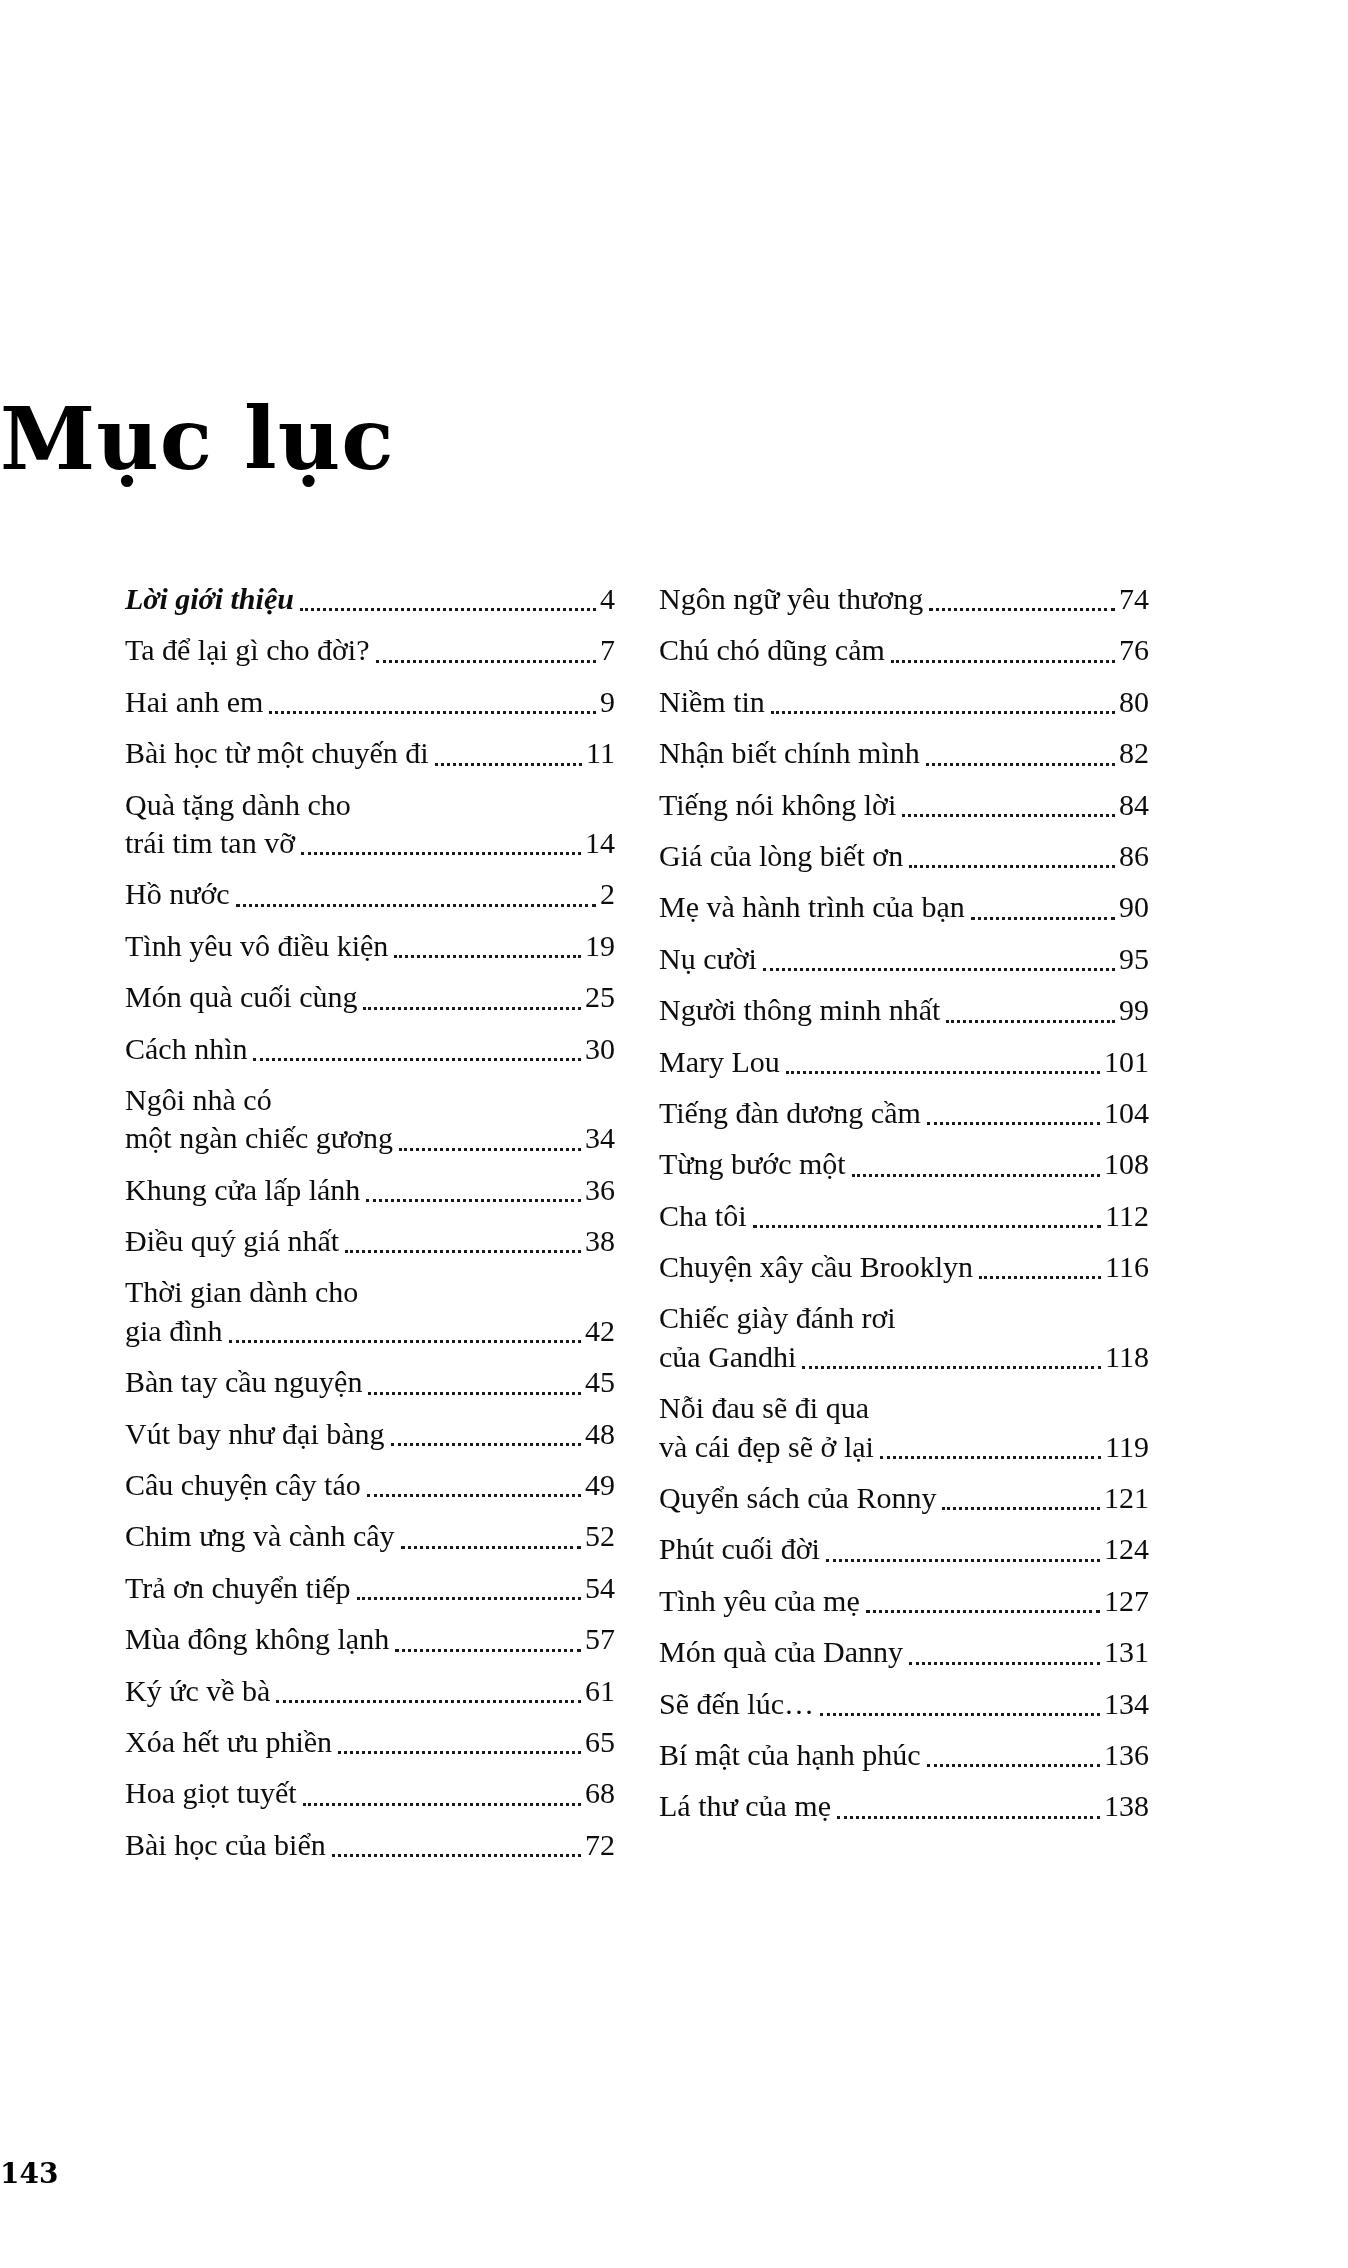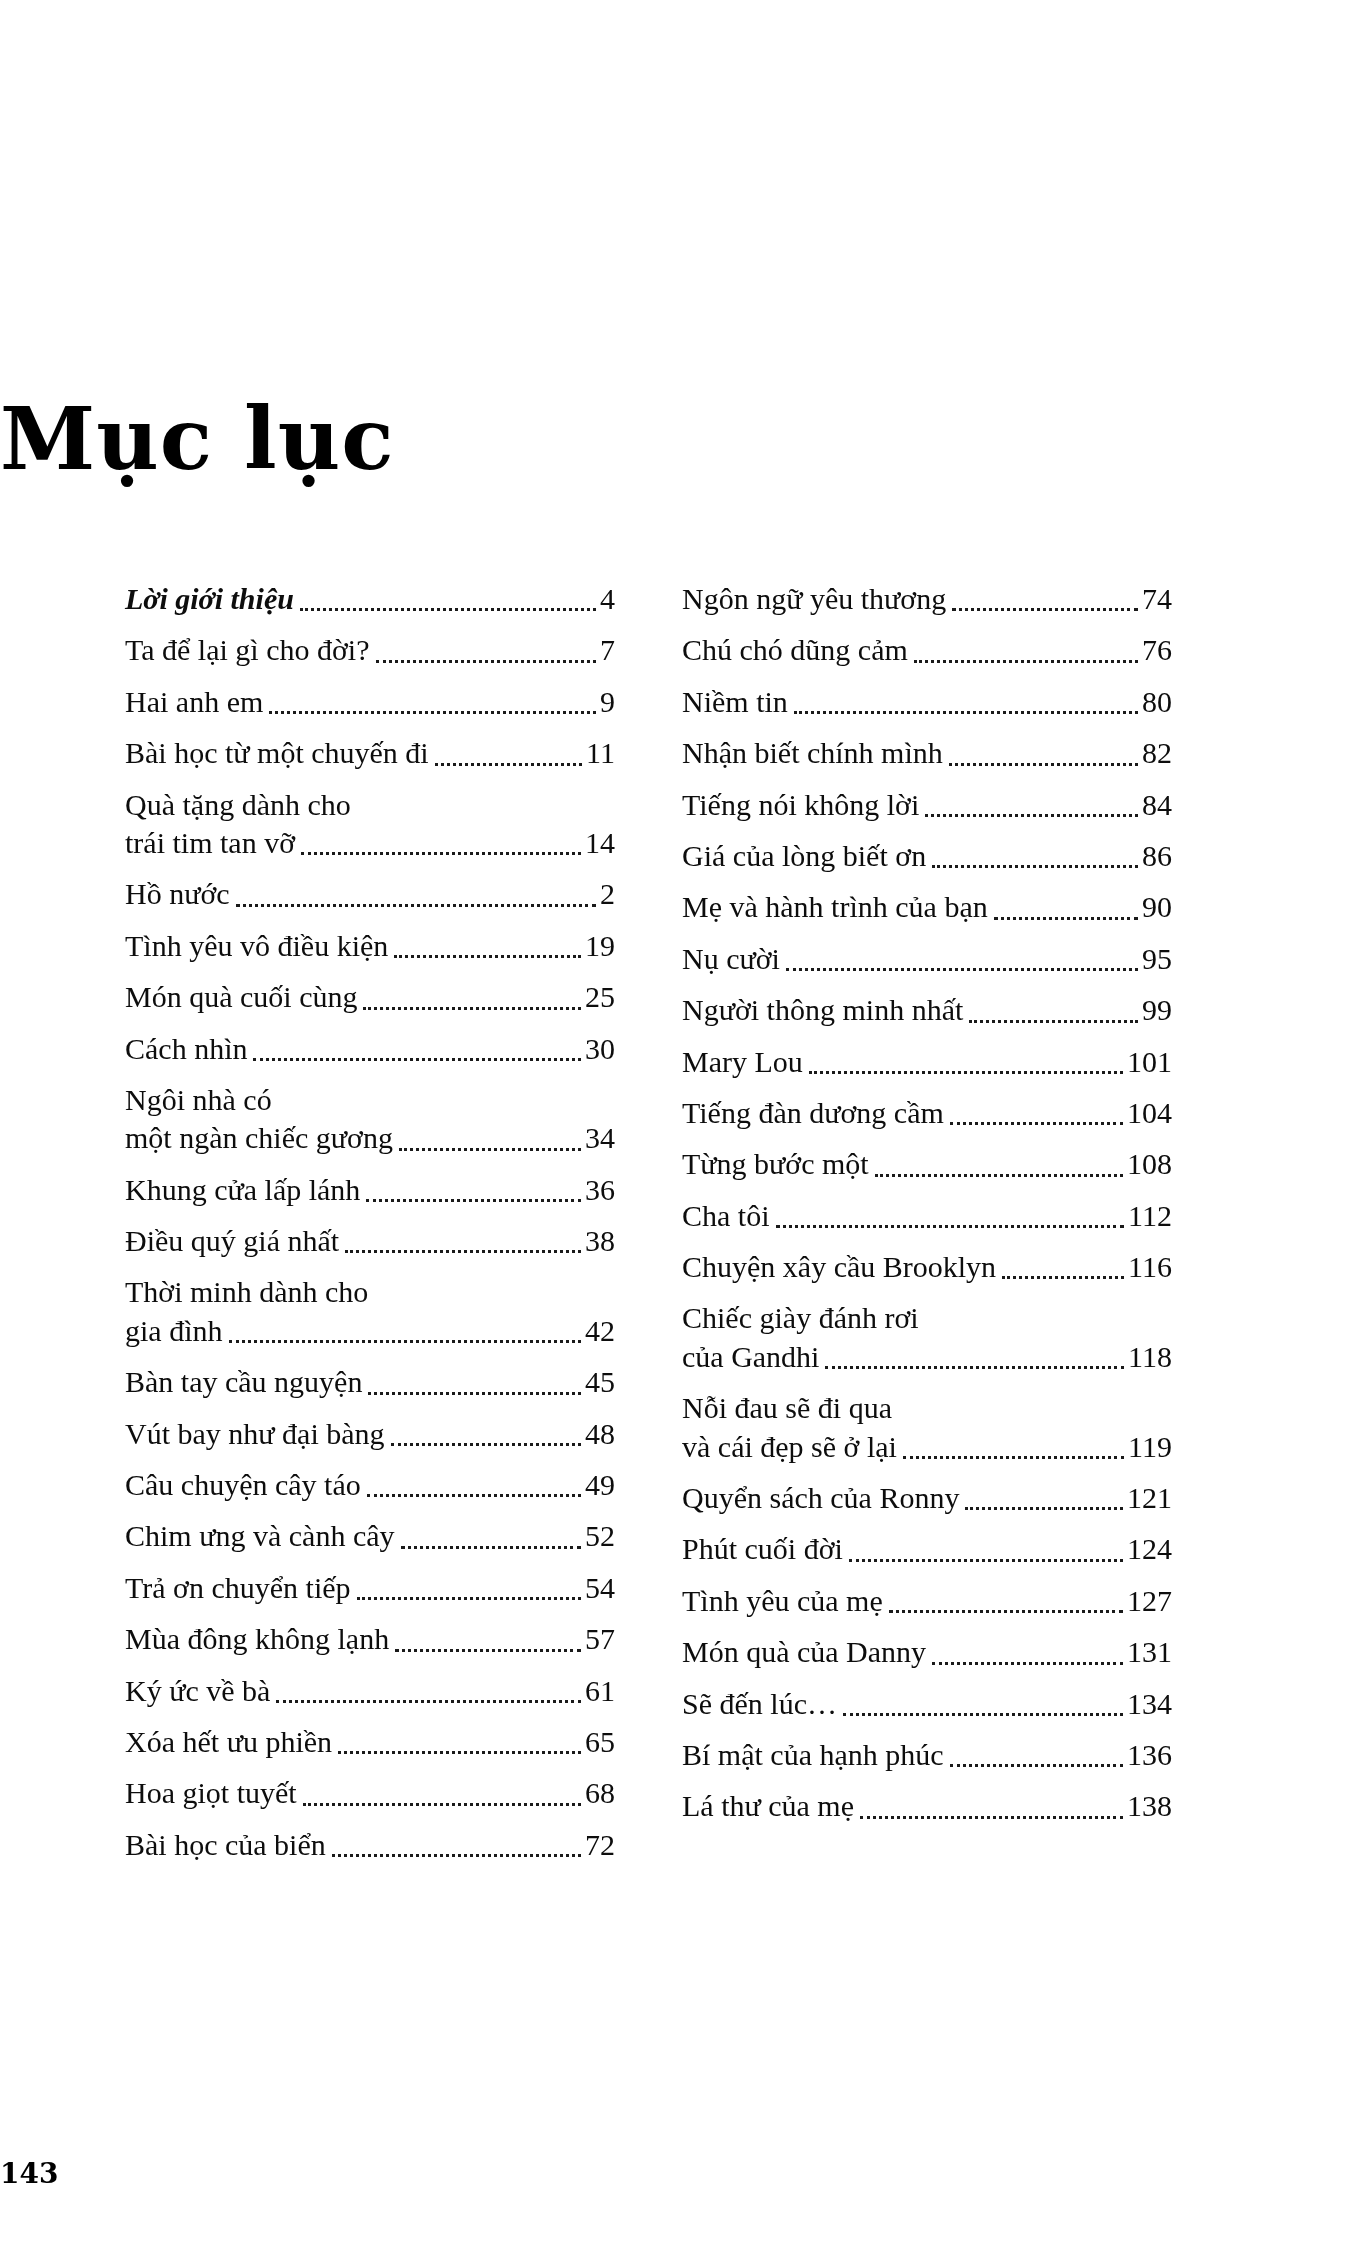--- a/index.html
+++ b/index.html
@@ -26,21 +26,21 @@
     font-weight: 700;
     letter-spacing: 1px;
     color: #000000;
   }
   .columns {
     position: absolute;
     top: 580px;
     left: 125px;
     width: 1100px;
     display: flex;
-    gap: 67px;
+    gap: 44px;
   }
   .col {
     width: 490px;
   }
   .toc-entry {
     display: flex;
     align-items: flex-end;
     font-size: 30px;
     line-height: 1.28;
     margin-bottom: 13px;
@@ -157,21 +157,21 @@
           <span class="entry-label">Khung cửa lấp lánh</span>
           <span class="dots"></span>
           <span class="page-num">36</span>
         </div>
         <div class="toc-entry">
           <span class="entry-label">Điều quý giá nhất</span>
           <span class="dots"></span>
           <span class="page-num">38</span>
         </div>
         <div class="toc-entry two-line">
-          <span class="entry-first-line">Thời minh dành cho</span>
+          <span class="entry-first-line">Thời gian dành cho</span>
           <div class="entry-second">
             <span class="entry-label">gia đình</span>
             <span class="dots"></span>
             <span class="page-num">42</span>
           </div>
         </div>
         <div class="toc-entry">
           <span class="entry-label">Bàn tay cầu nguyện</span>
           <span class="dots"></span>
           <span class="page-num">45</span>

